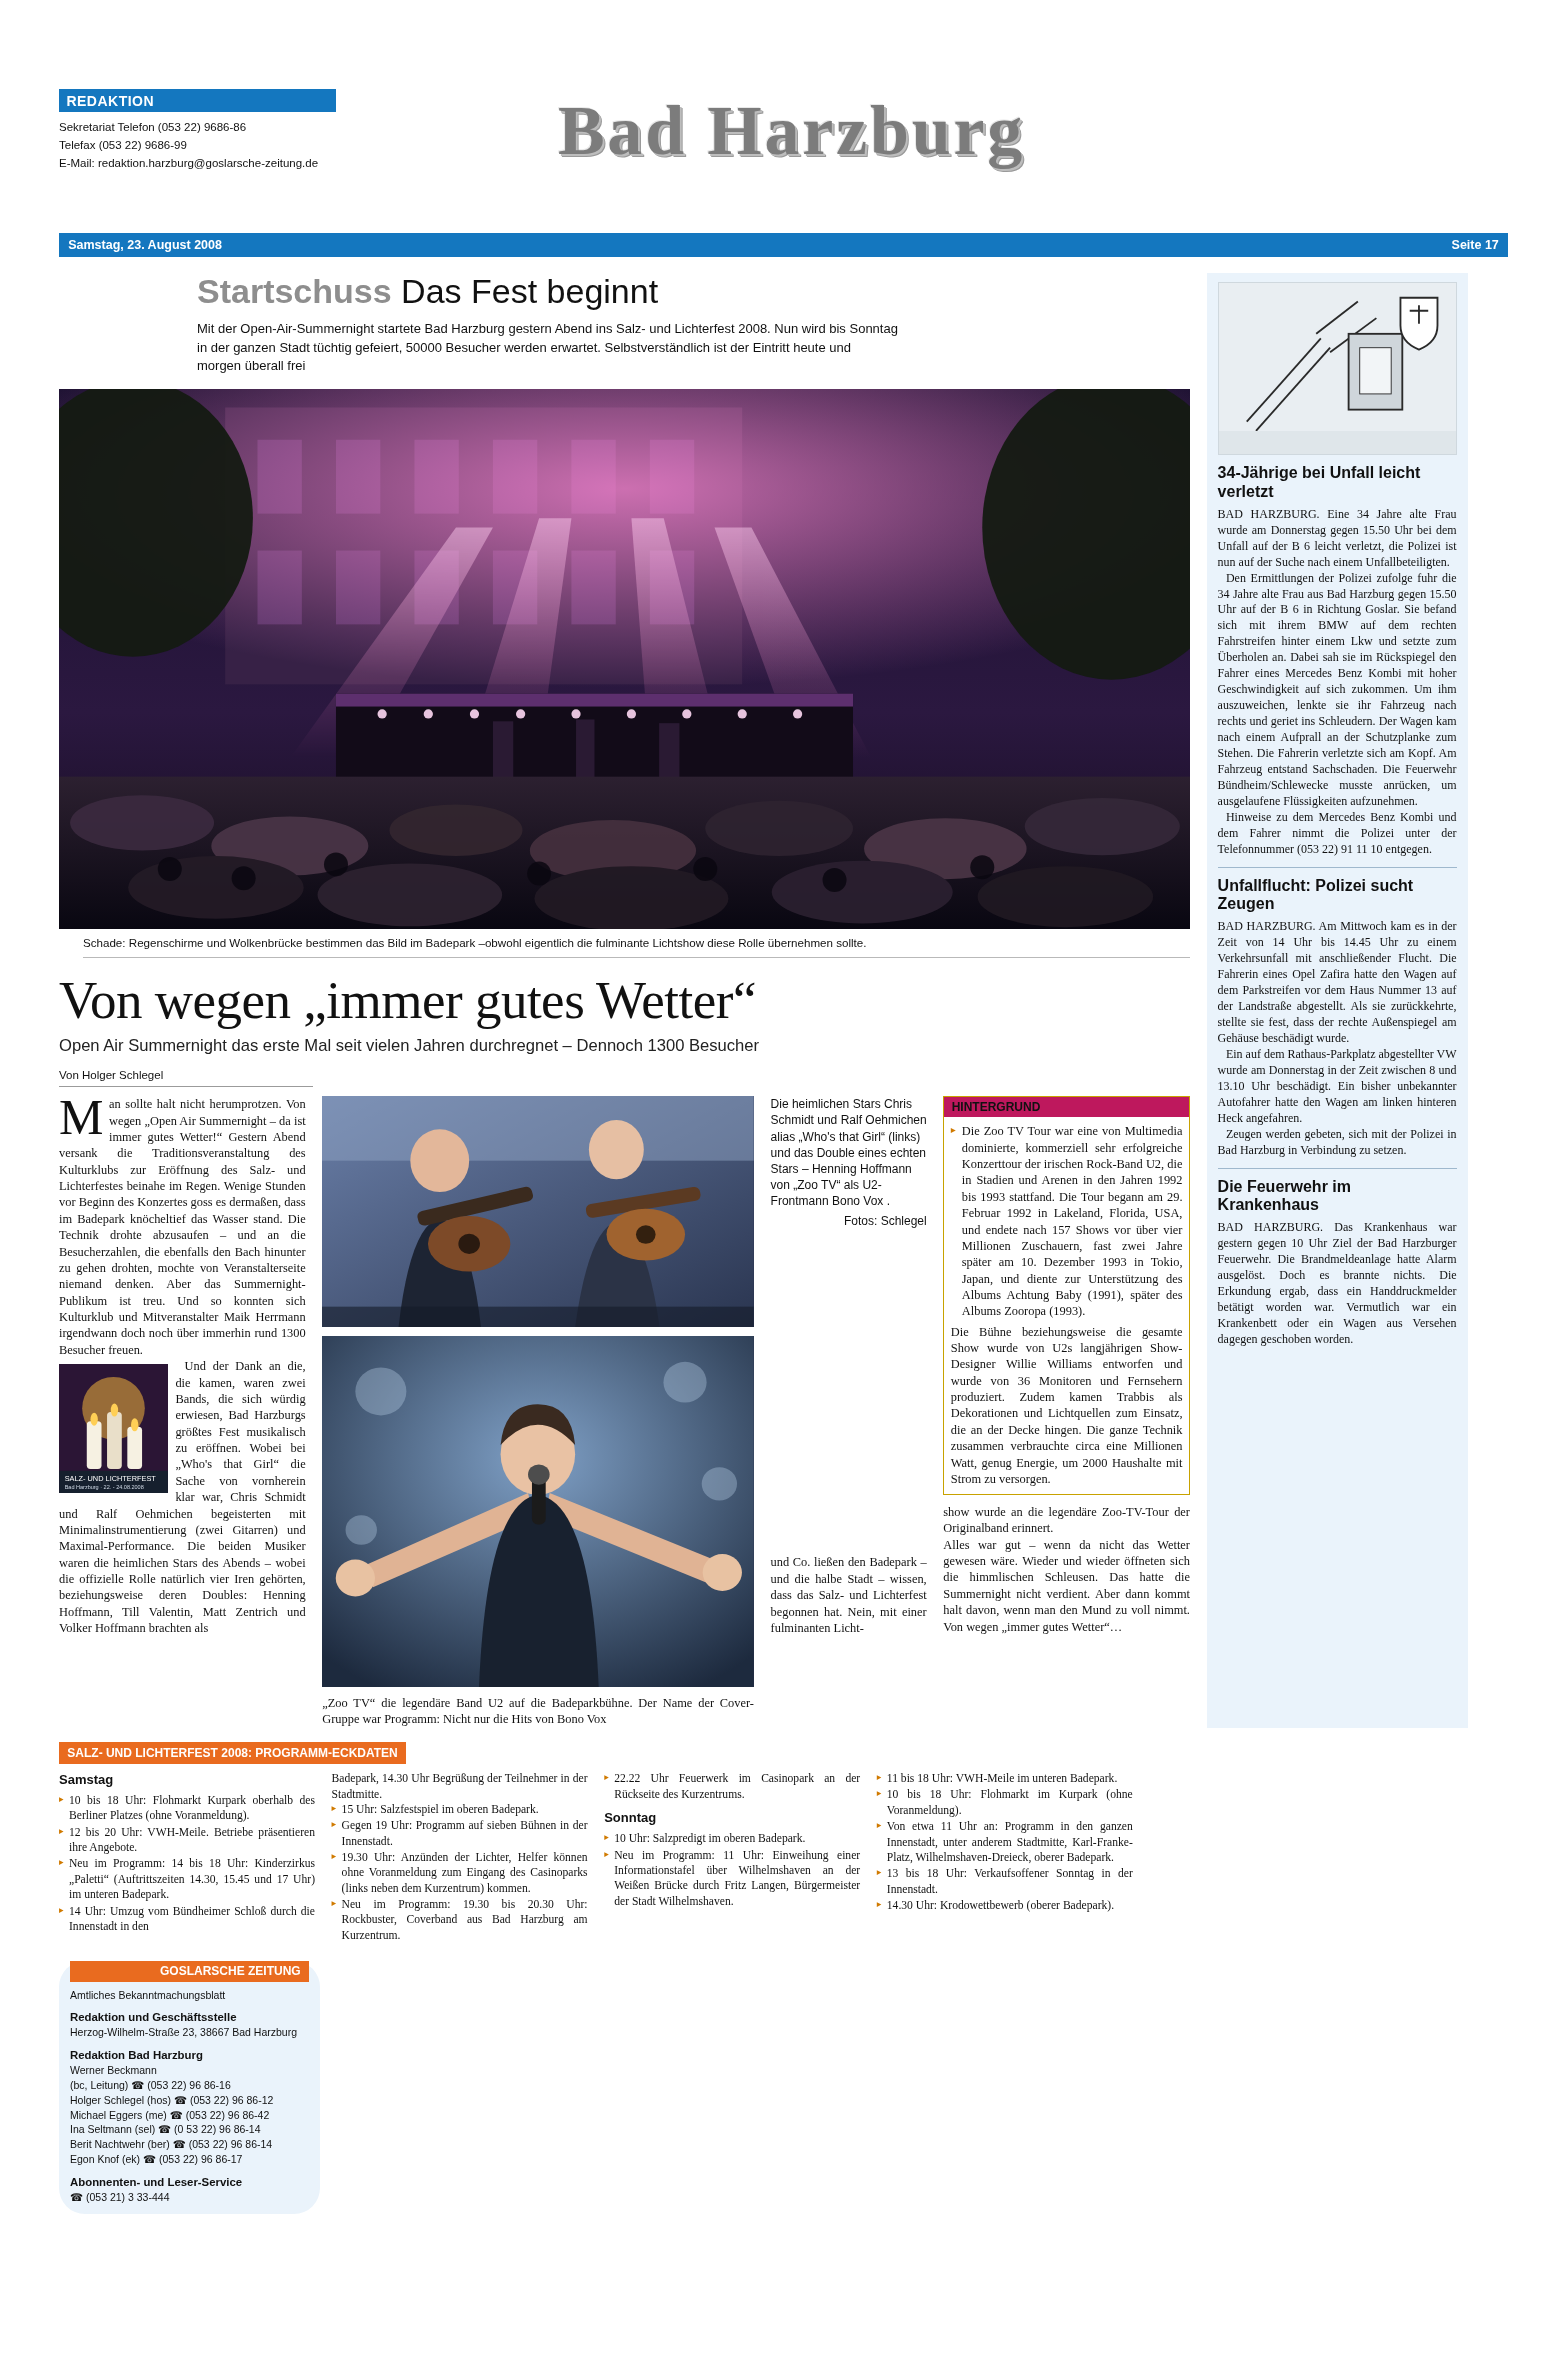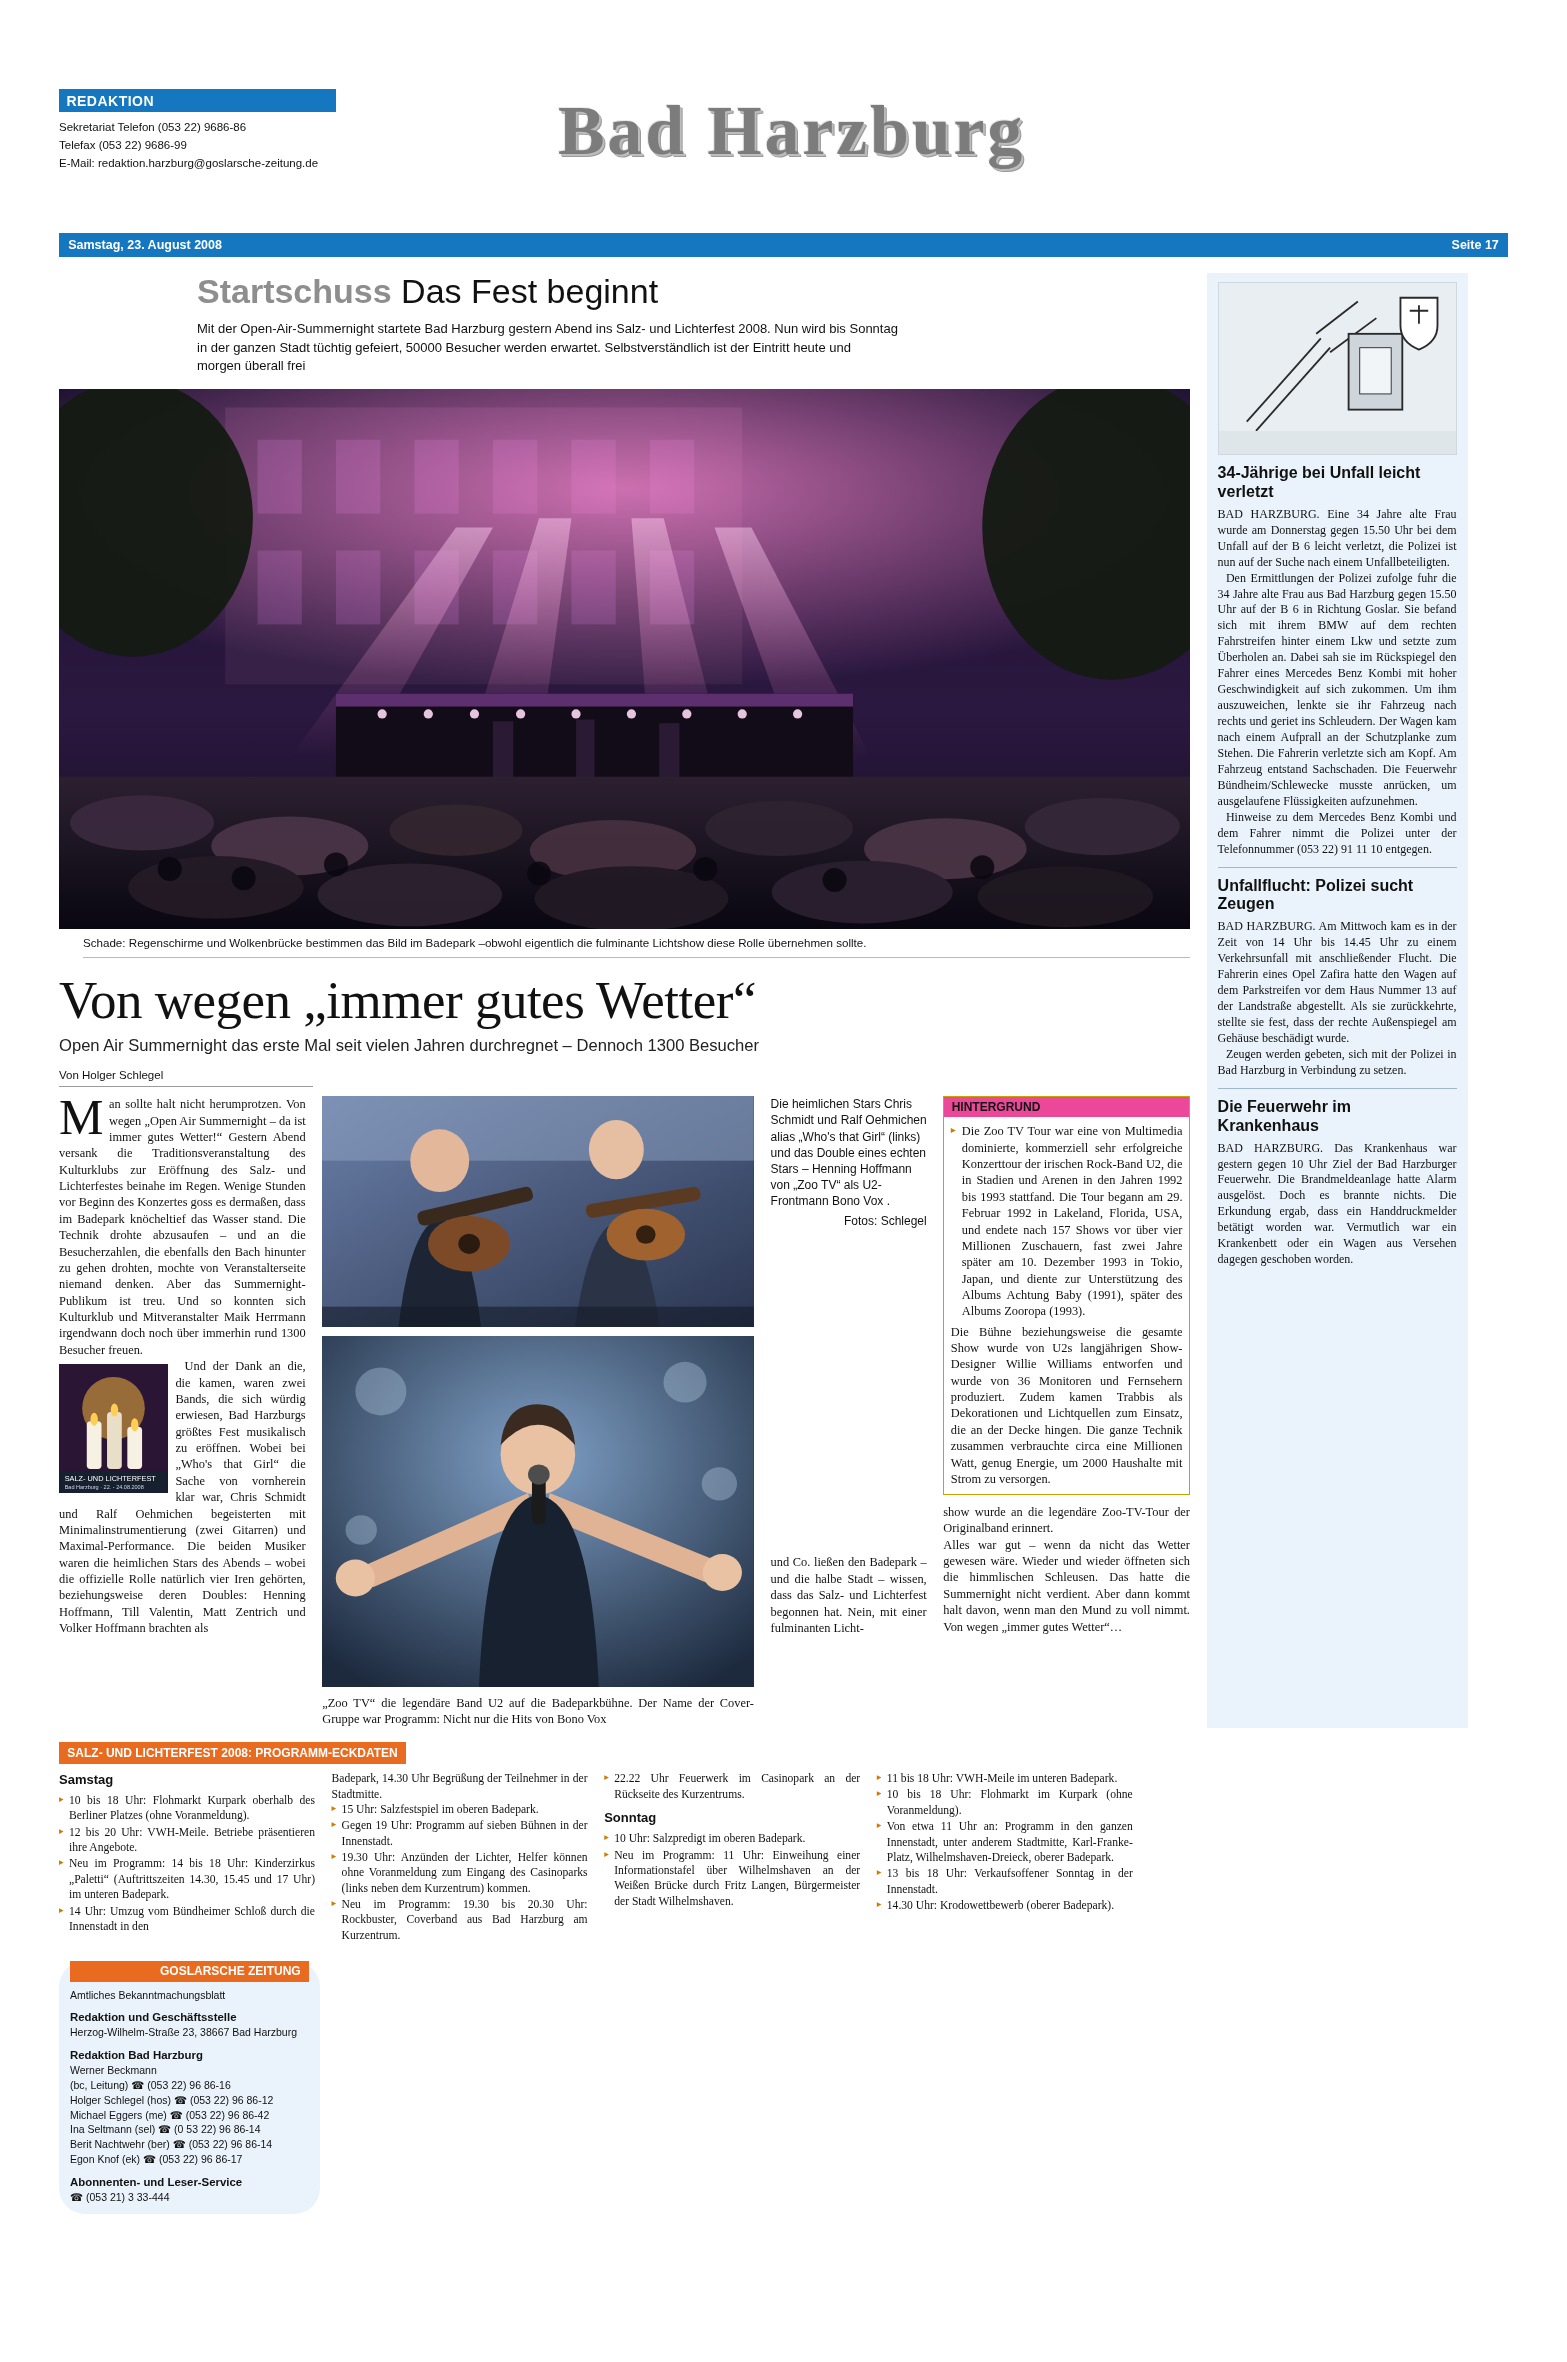--- a/index.html
+++ b/index.html
@@ -47,21 +47,21 @@
   .c4{width:256px;}
   .txt{font-family:"Liberation Serif",serif;font-size:12.4px;line-height:1.32;text-align:justify;hyphens:auto;}
   .txt p{margin:0 0 0 0;text-indent:9.2px;}
   .txt p.first{text-indent:0;}
   .dropcap{float:left;font-family:"Liberation Serif",serif;font-size:50px;line-height:39px;padding:1.8px 5.5px 0 0;font-weight:normal;}
 
   .inimg{width:100%;background:#2a2f4a;}
   .capsmall{font-size:12px;line-height:1.35;font-family:Liberation Sans, sans-serif;}
 
   .hintbox{border:0.9px solid #c8a200;}
-  .hintbox .hb-h{background:#ec4899;color:#111;font-weight:bold;font-size:12px;padding:2.8px 7.4px;}
+  .hintbox .hb-h{background:#be185d;color:#111;font-weight:bold;font-size:12px;padding:2.8px 7.4px;}
   .hintbox .hb-b{padding:6.5px;}
   .bullet{position:relative;padding-left:11px;}
   .bullet:before{content:"▸";position:absolute;left:0;top:0;color:#d07a00;font-size:10px;}
 
   
   .rail h3{font-size:16px;line-height:1.15;margin:0 0 5.5px 0;font-weight:bold;}
   .rail .rtxt{font-family:"Liberation Serif",serif;font-size:12px;line-height:1.33;text-align:justify;hyphens:auto;}
   .rail .rtxt p{margin:0;text-indent:8.3px;}
   .rail .rtxt p.first{text-indent:0;}
   .rail hr{border:none;border-top:0.9px solid #9fb8cd;margin:9.2px 0;}
@@ -343,20 +343,21 @@
       <div class="rtxt">
         <p class="first">BAD HARZBURG. Eine 34 Jahre alte Frau wurde am Donnerstag gegen 15.50 Uhr bei dem Unfall auf der B 6 leicht verletzt, die Polizei ist nun auf der Suche nach einem Unfallbeteiligten.</p>
         <p>Den Ermittlungen der Polizei zufolge fuhr die 34 Jahre alte Frau aus Bad Harzburg gegen 15.50 Uhr auf der B 6 in Richtung Goslar. Sie befand sich mit ihrem BMW auf dem rechten Fahrstreifen hinter einem Lkw und setzte zum Überholen an. Dabei sah sie im Rückspiegel den Fahrer eines Mercedes Benz Kombi mit hoher Geschwindigkeit auf sich zukommen. Um ihm auszuweichen, lenkte sie ihr Fahrzeug nach rechts und geriet ins Schleudern. Der Wagen kam nach einem Aufprall an der Schutzplanke zum Stehen. Die Fahrerin verletzte sich am Kopf. Am Fahrzeug entstand Sachschaden. Die Feuerwehr Bündheim/Schlewecke musste anrücken, um ausgelaufene Flüssigkeiten aufzunehmen.</p>
         <p>Hinweise zu dem Mercedes Benz Kombi und dem Fahrer nimmt die Polizei unter der Telefonnummer (053 22) 91 11 10 entgegen.</p>
       </div>
 
       <hr>
       <h3>Unfallflucht: Polizei sucht Zeugen</h3>
       <div class="rtxt">
         <p class="first">BAD HARZBURG. Am Mittwoch kam es in der Zeit von 14 Uhr bis 14.45 Uhr zu einem Verkehrsunfall mit anschließender Flucht. Die Fahrerin eines Opel Zafira hatte den Wagen auf dem Parkstreifen vor dem Haus Nummer 13 auf der Landstraße abgestellt. Als sie zurückkehrte, stellte sie fest, dass der rechte Außenspiegel am Gehäuse beschädigt wurde.</p>
+        <p>Ein auf dem Rathaus-Parkplatz abgestellter VW wurde am Donnerstag in der Zeit zwischen 8 und 13.10 Uhr beschädigt. Ein bisher unbekannter Autofahrer hatte den Wagen am linken hinteren Heck angefahren.</p>
         <p>Zeugen werden gebeten, sich mit der Polizei in Bad Harzburg in Verbindung zu setzen.</p>
       </div>
 
       <hr>
       <h3>Die Feuerwehr im Krankenhaus</h3>
       <div class="rtxt">
         <p class="first">BAD HARZBURG. Das Krankenhaus war gestern gegen 10 Uhr Ziel der Bad Harzburger Feuerwehr. Die Brandmeldeanlage hatte Alarm ausgelöst. Doch es brannte nichts. Die Erkundung ergab, dass ein Handdruckmelder betätigt worden war. Vermutlich war ein Krankenbett oder ein Wagen aus Versehen dagegen geschoben worden.</p>
       </div>
     </div>
   </div>

